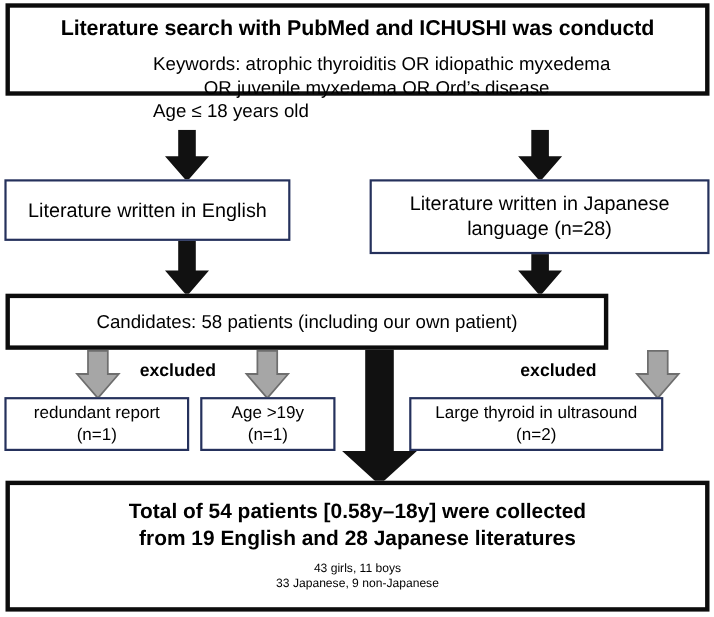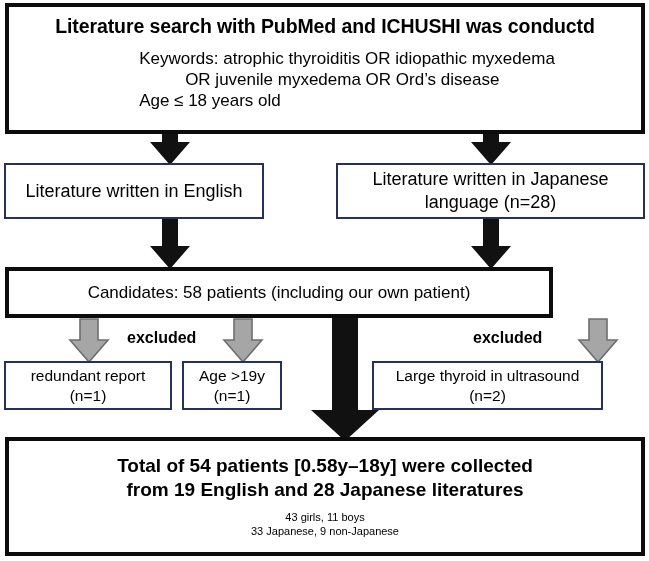--- a/index.html
+++ b/index.html
@@ -143,51 +143,51 @@
     <svg width="42" height="46" viewBox="0 0 42 46">
       <polygon points="12,1 30,1 30,22 40,22 21,44 2,22 12,22" fill="#a6a6a6" stroke="#6e6e6e" stroke-width="1.6"></polygon>
     </svg>
   </div>
   <div class="arrow" style="left:577px; top:318px; width:42px; height:46px;">
     <svg width="42" height="46" viewBox="0 0 42 46">
       <polygon points="12,1 30,1 30,22 40,22 21,44 2,22 12,22" fill="#a6a6a6" stroke="#6e6e6e" stroke-width="1.6"></polygon>
     </svg>
   </div>
 
-  <div class="box box-thick" style="left:5px; top:3px; width:640px; height:131px; justify-content:flex-start; padding-top:7px;">
+  <div class="box box-thick" style="left:5px; top:3px; width:640px; height:84px; justify-content:space-between; padding-top:7px;">
     <span class="line t-head-bold">Literature search with PubMed and ICHUSHI was conductd</span>
     <div class="kw-block" style="margin-top:9px;">
       <span class="line t-body">Keywords: atrophic thyroiditis OR idiopathic myxedema</span>
       <span class="line t-body kw-indent">OR juvenile myxedema OR Ord’s disease</span>
       <span class="line t-body">Age ≤ 18 years old</span>
     </div>
   </div>
 
   <div class="box box-thin" style="left:4px; top:163px; width:260px; height:56px;">
     <span class="line t-box">Literature written in English</span>
   </div>
 
-  <div class="box box-thin" style="left:336px; top:163px; width:309px; height:56px;">
+  <div class="box box-thin" style="left:336px; top:163px; width:309px; height:68px;">
     <span class="line t-box">Literature written in Japanese</span>
     <span class="line t-box">language (n=28)</span>
   </div>
 
   <div class="box box-thick" style="left:5px; top:267px; width:548px; height:51px;">
     <span class="line t-cand">Candidates: 58 patients (including our own patient)</span>
   </div>
 
   <span class="t-excluded" style="left:127px; top:329px;">excluded</span>
   <span class="t-excluded" style="left:473px; top:329px;">excluded</span>
 
   <div class="box box-thin" style="left:4px; top:361px; width:168px; height:49px;">
     <span class="line t-box-sm">redundant report</span>
     <span class="line t-box-sm">(n=1)</span>
   </div>
 
-  <div class="box box-thin" style="left:182px; top:361px; width:100px; height:49px;">
+  <div class="box box-thin" style="left:182px; top:361px; width:123px; height:49px;">
     <span class="line t-box-sm">Age &gt;19y</span>
     <span class="line t-box-sm">(n=1)</span>
   </div>
 
   <div class="box box-thin" style="left:372px; top:361px; width:231px; height:49px;">
     <span class="line t-box-sm">Large thyroid in ultrasound</span>
     <span class="line t-box-sm">(n=2)</span>
   </div>
 
   <div class="box box-thick" style="left:5px; top:437px; width:640px; height:119px;">

